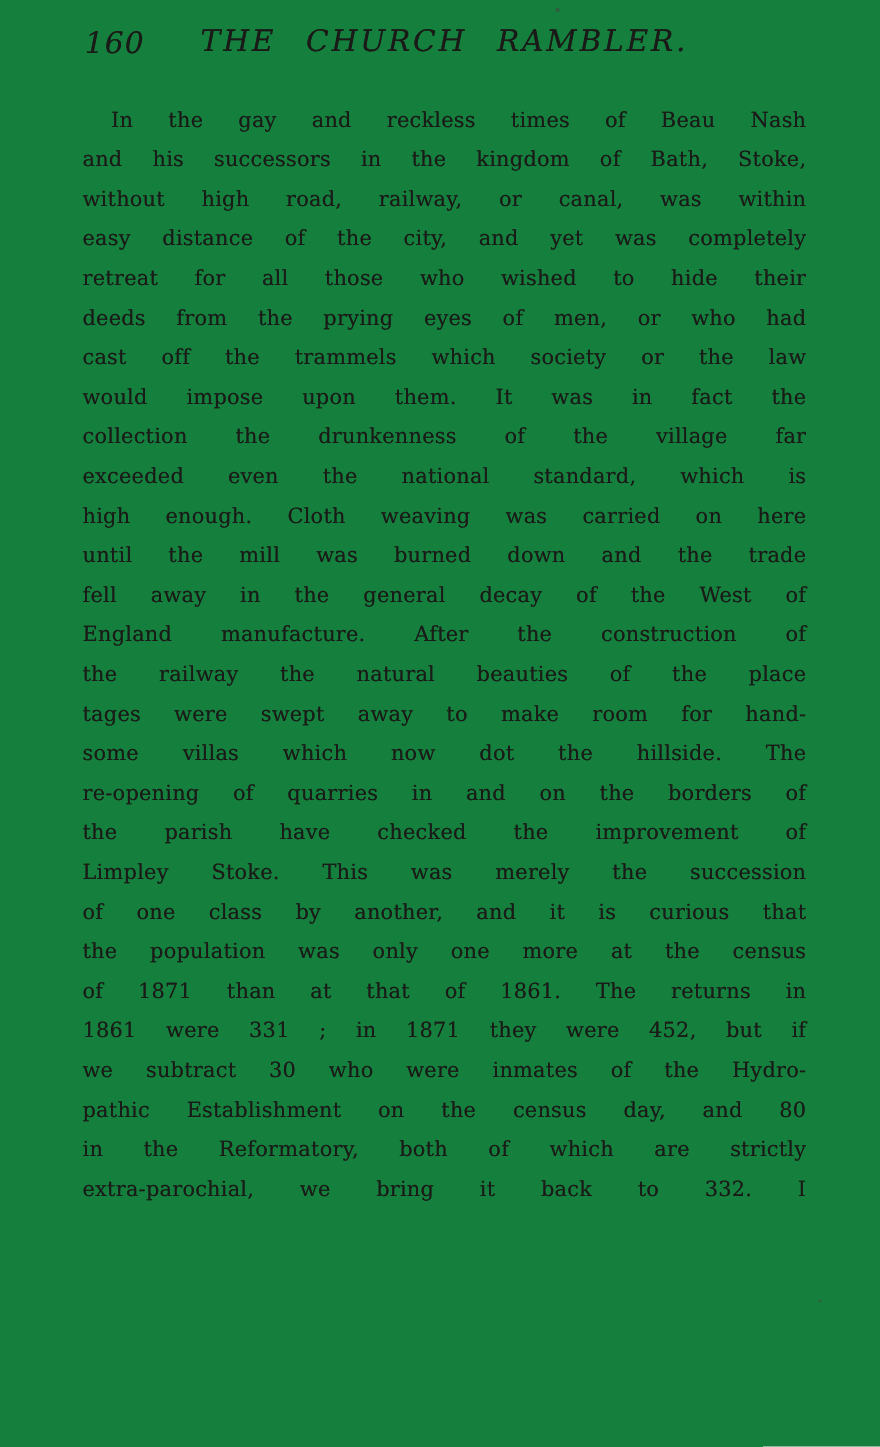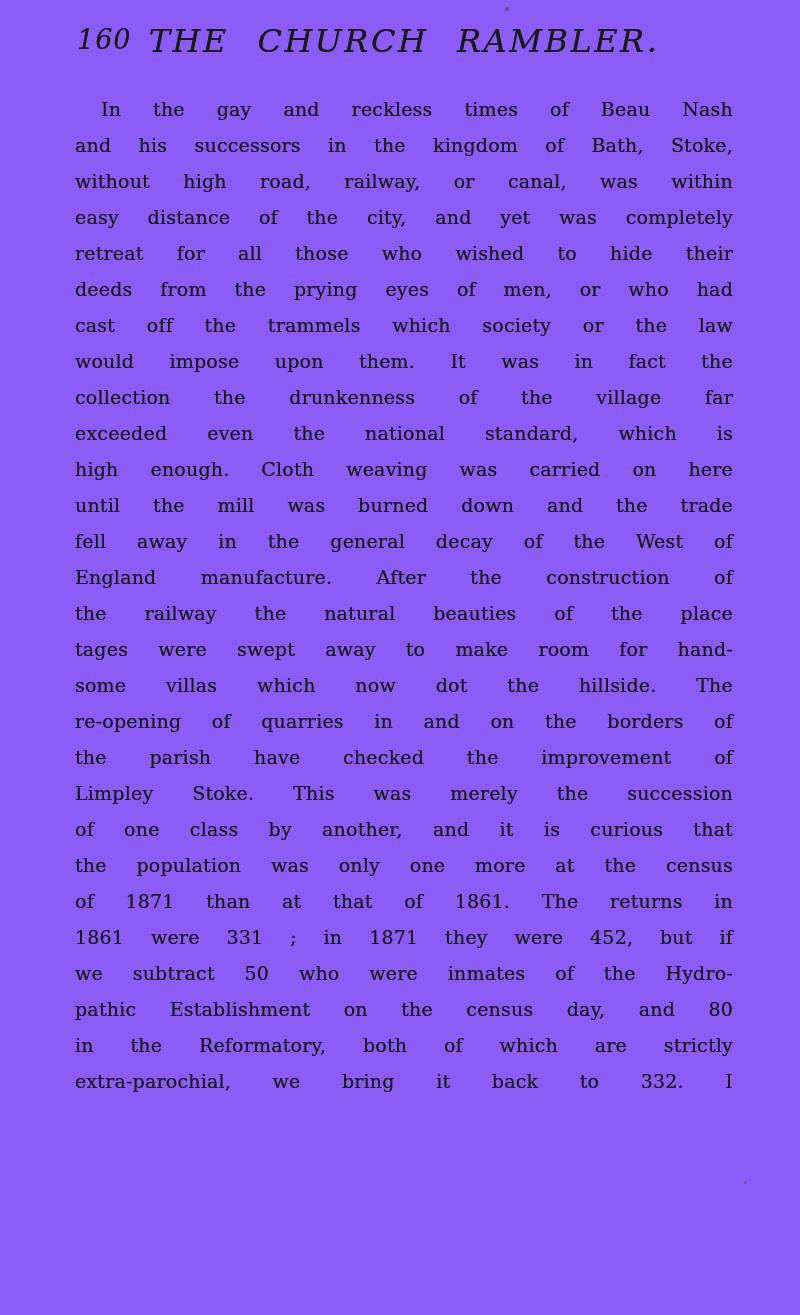--- a/index.html
+++ b/index.html
@@ -5,21 +5,21 @@
   html, body {
     margin: 0;
     padding: 0;
     background: #e8e8e6;
   }
   .page {
     position: relative;
     width: 800px;
     height: 1315px;
     margin: 0 auto;
-    background: #8b5cf6;
+    background: #15803d;
     overflow: hidden;
     font-family: "DejaVu Serif", "Liberation Serif", serif;
     color: #1a1a18;
   }
   .header {
     position: absolute;
     top: 22px;
     left: 75px;
     width: 658px;
     height: 34px;
@@ -30,21 +30,21 @@
     top: 2px;
     font-style: italic;
     font-size: 27px;
     letter-spacing: 1px;
     text-shadow: 0 0 0.6px rgba(25,25,22,0.75);
   }
   .running-title {
     display: block;
     text-align: center;
     font-style: italic;
-    font-size: 32px;
+    font-size: 27px;
     letter-spacing: 2.5px;
     word-spacing: 16px;
     white-space: nowrap;
     text-shadow: 0 0 0.6px rgba(25,25,22,0.75);
   }
   .text-block {
     position: absolute;
     top: 91px;
     left: 75px;
     width: 658px;
@@ -99,21 +99,21 @@
       <div class="line">the railway the natural beauties of the place</div>
       <div class="line">tages were swept away to make room for hand-</div>
       <div class="line">some villas which now dot the hillside. The</div>
       <div class="line">re-opening of quarries in and on the borders of</div>
       <div class="line">the parish have checked the improvement of</div>
       <div class="line">Limpley Stoke. This was merely the succession</div>
       <div class="line">of one class by another, and it is curious that</div>
       <div class="line">the population was only one more at the census</div>
       <div class="line">of 1871 than at that of 1861. The returns in</div>
       <div class="line">1861 were 331 ; in 1871 they were 452, but if</div>
-      <div class="line">we subtract 50 who were inmates of the Hydro-</div>
+      <div class="line">we subtract 30 who were inmates of the Hydro-</div>
       <div class="line">pathic Establishment on the census day, and 80</div>
       <div class="line">in the Reformatory, both of which are strictly</div>
       <div class="line">extra-parochial, we bring it back to 332. I</div>
     </div>
 
   <div class="speck speck-1"></div>
   <div class="speck speck-2"></div>
 
 </div>
 

